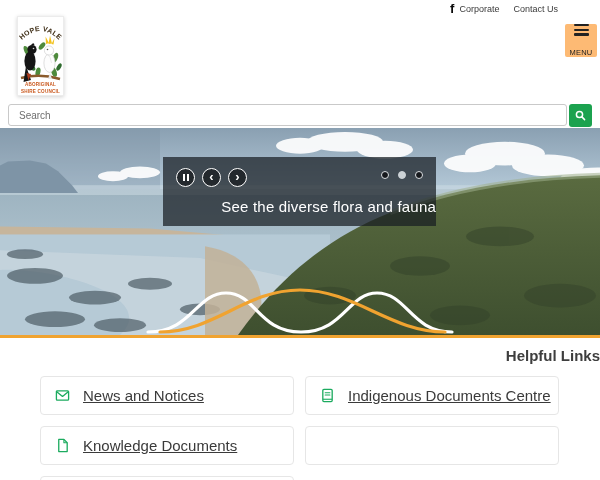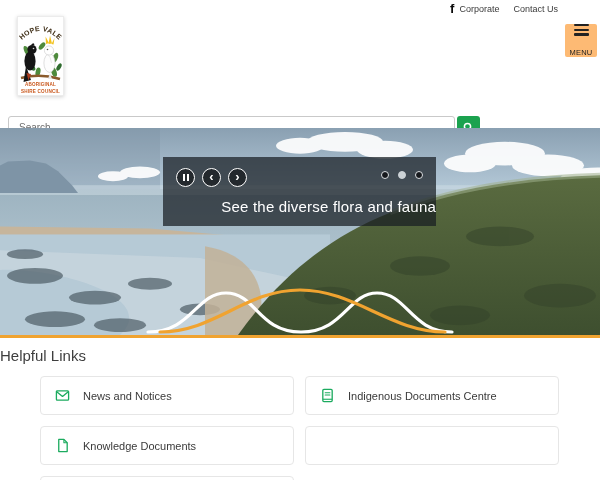--- a/index.html
+++ b/index.html
@@ -18,21 +18,21 @@
     background:#fff; border:1px solid #ececec; box-shadow:0 1px 4px rgba(0,0,0,.18);
     display:flex; align-items:center; justify-content:center; }
 
   .menu-btn { position:absolute; left:565px; top:24px; width:32px; height:33px;
     background:#fdba74; border:none; border-radius:2px; cursor:pointer;
     display:flex; flex-direction:column; align-items:center; justify-content:space-between; gap:6px; }
   .menu-bars { display:flex; flex-direction:column; gap:2.5px; margin-bottom:2px; }
   .menu-bars span { display:block; width:15px; height:2.2px; background:#222; border-radius:1px; }
   .menu-label { font-size:7.5px; color:#222; letter-spacing:.2px; }
 
-  .search-row { position:absolute; left:8px; top:116px; width:472px; height:23px;
+  .search-row { position:absolute; left:8px; top:104px; width:584px; height:23px;
     display:flex; gap:2px; }
   .search-input { flex:1; height:22px; border:1px solid #c9c9c9; border-radius:3px;
     font-size:10px; color:#444; padding:0 10px; outline:none;
     font-family:"Liberation Sans", sans-serif; }
   .search-input::placeholder { color:#6e6e6e; }
   .search-btn { width:23px; height:23px; background:#1BA24F; border:none; border-radius:3px;
     display:flex; align-items:center; justify-content:center; cursor:pointer; }
 
   
   .hero { position:absolute; top:128px; left:0; width:600px; height:210px;
@@ -54,27 +54,27 @@
     border:1.6px solid #dde1e4; cursor:pointer; }
   .dot.active { background:#ccd2d6; border-color:#ccd2d6; }
 
   .hero-caption { position:absolute; left:0; right:0; bottom:11px; text-align:right;
     color:#fff; font-size:15px; letter-spacing:.2px; }
 
   .hero-waves { position:absolute; left:0; bottom:0; width:600px; height:50px; }
 
   
   .links-section { position:absolute; top:341px; left:0; width:600px; }
-  .links-heading { margin-top:6px; text-align:left; font-size:15px; font-weight:400;
+  .links-heading { margin-top:6px; text-align:right; font-size:15px; font-weight:700;
     color:#3e3e3e; }
   .links-grid { display:grid; grid-template-columns:1fr 1fr; column-gap:11px; row-gap:11px;
     grid-auto-rows:39px; margin:12px 41px 0 40px; }
   .link-card { border:1px solid #e6e6e6; border-radius:4px; background:#fff;
     display:flex; align-items:center; padding-left:14px; gap:13px; cursor:pointer; }
-  .link-card .label { font-size:11px; color:#3a3a3a; }
+  .link-card .label { font-size:15px; color:#3a3a3a;text-decoration:underline; }
   .card-icon { flex:0 0 auto; display:flex; }
 </style>
 </head>
 <body>
 
 <div class="header">
 
   <div class="top-links">
     <div class="fb-item">
       <span class="fb-glyph">f</span>

